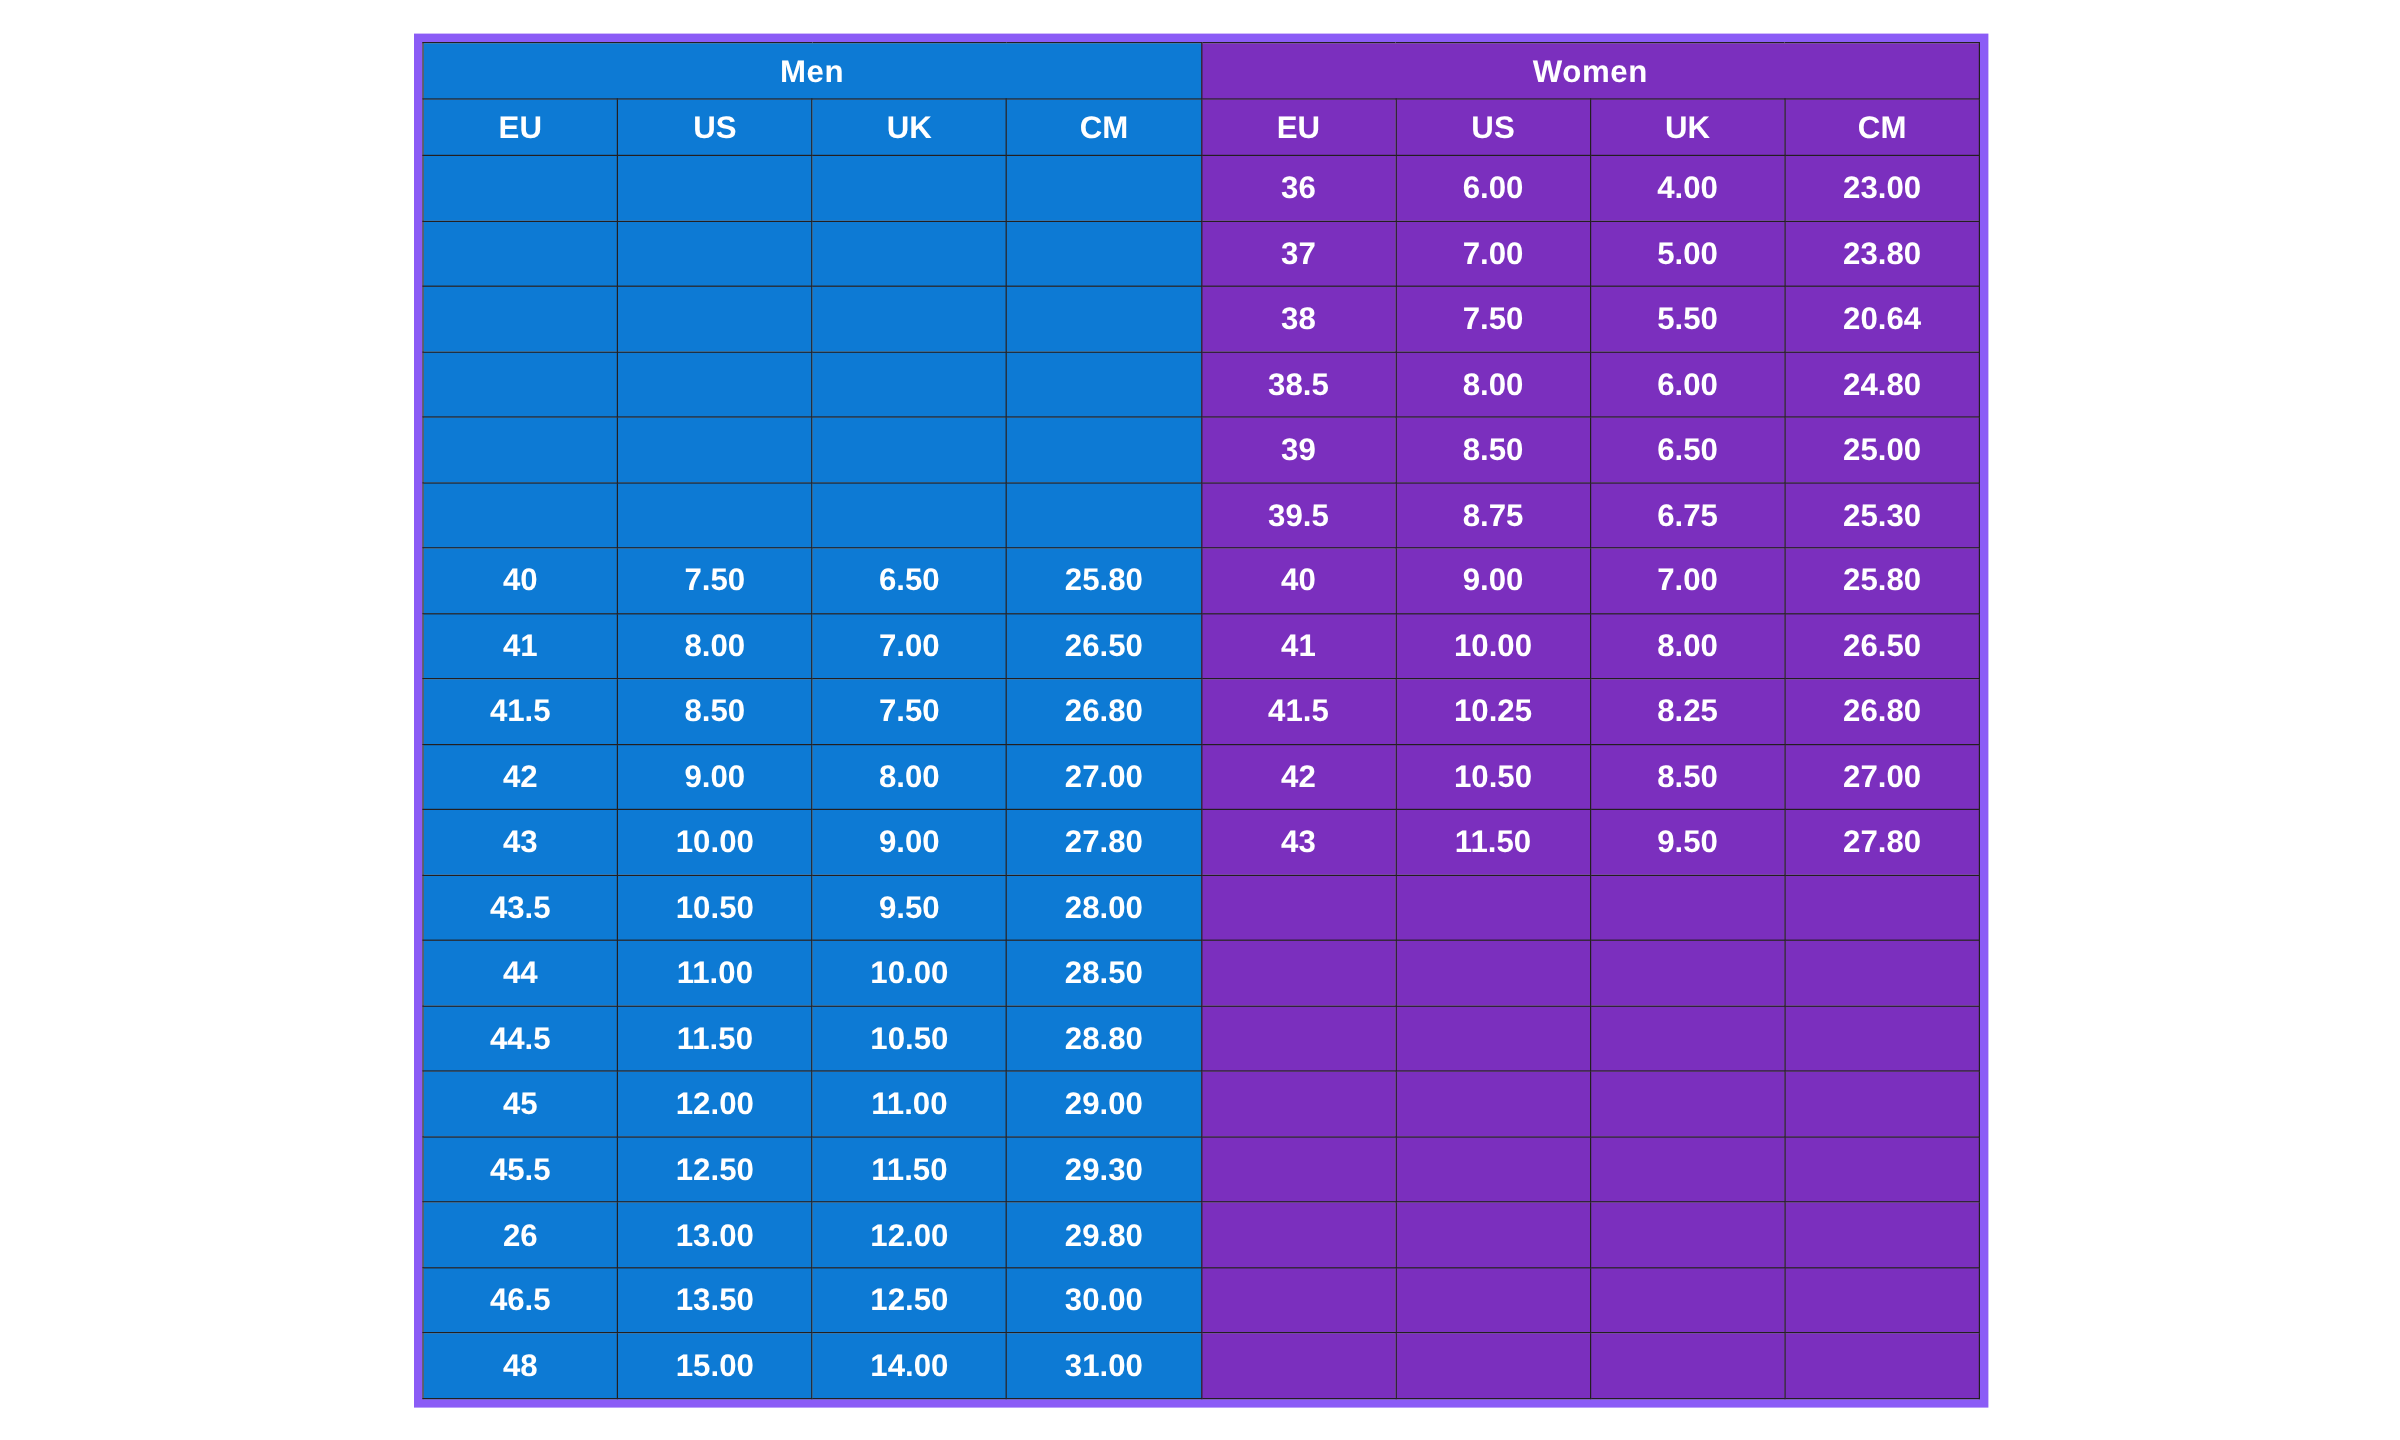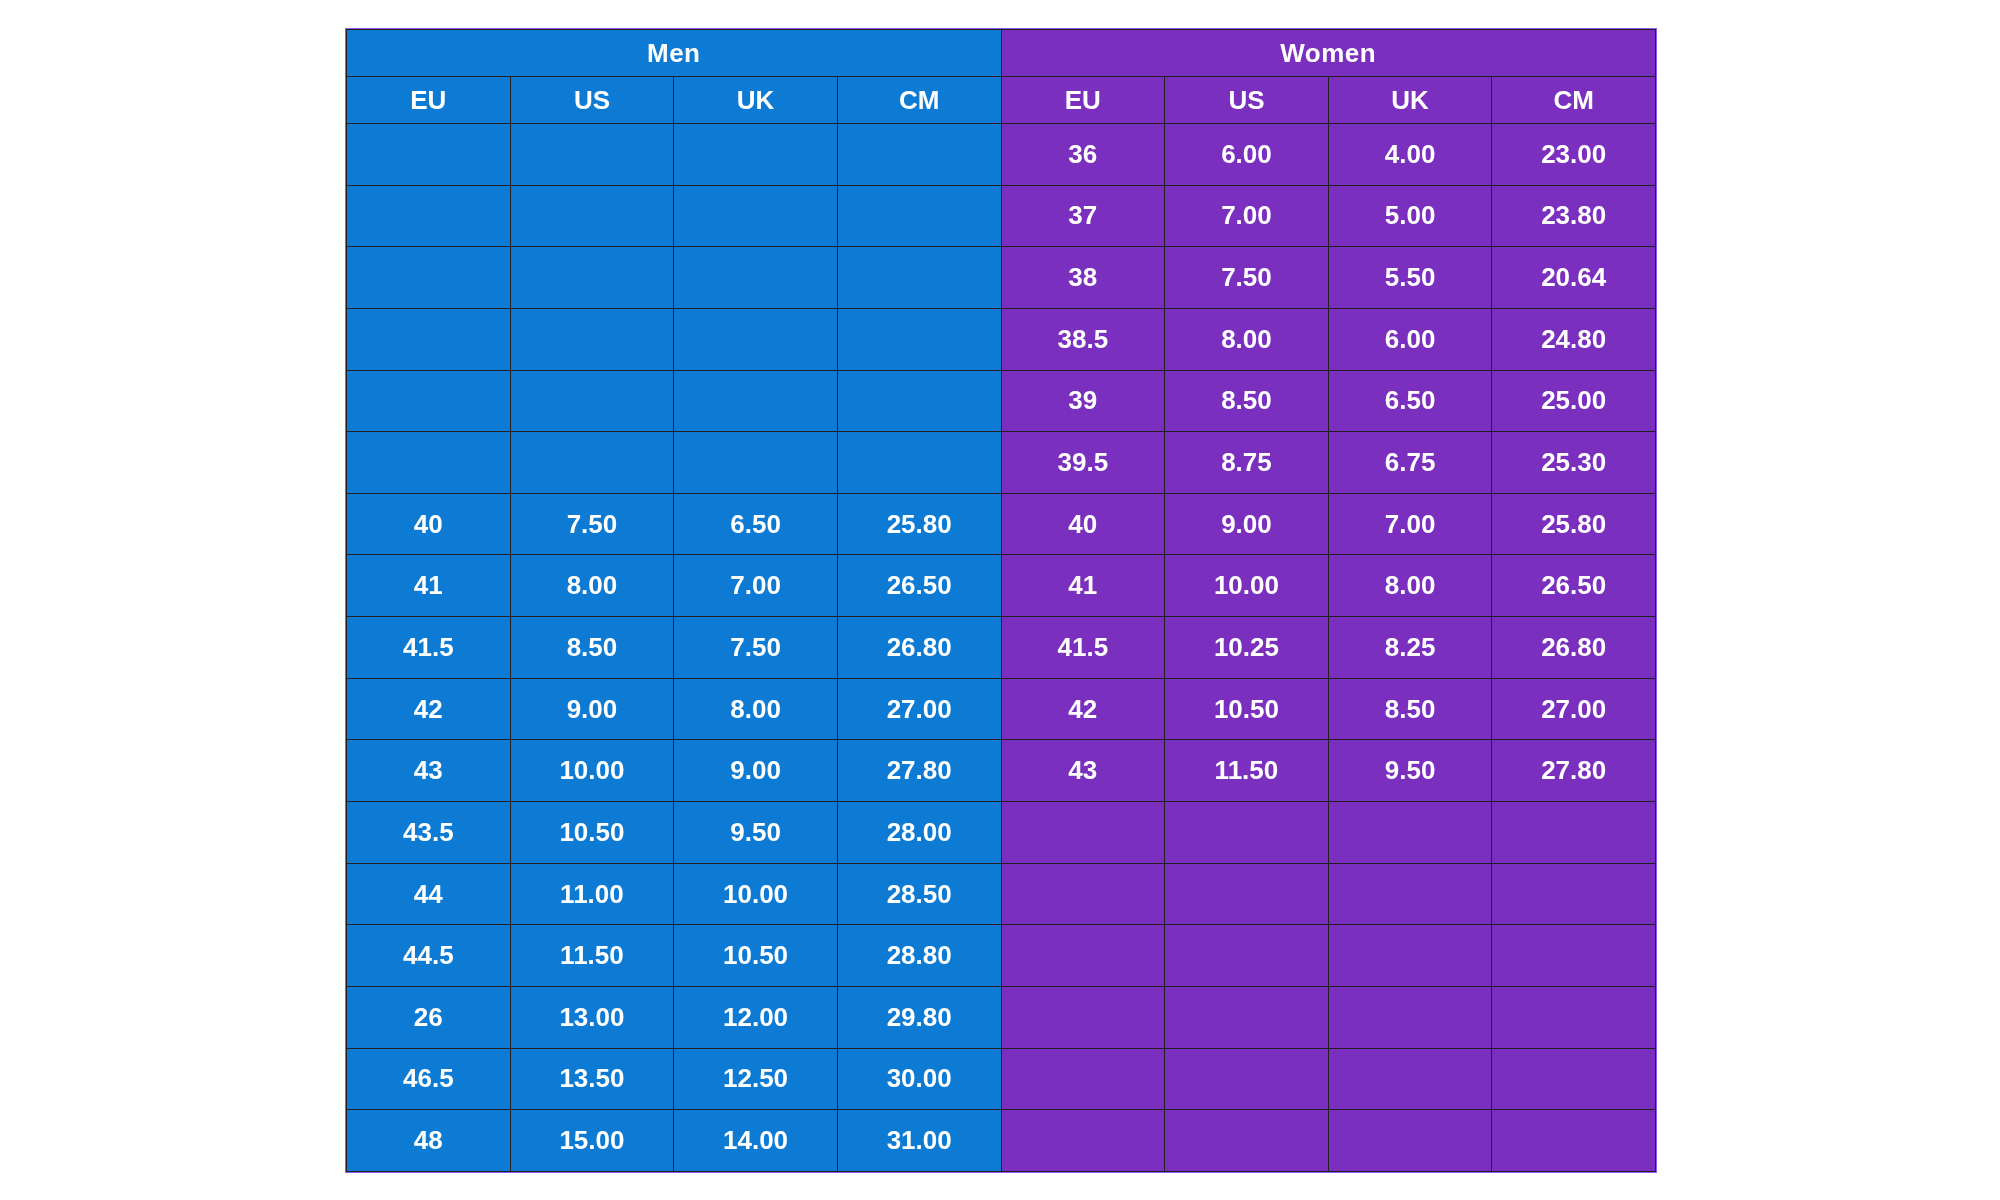--- a/index.html
+++ b/index.html
@@ -16,21 +16,21 @@
     height: 1200px;
     background: #ffffff;
     overflow: hidden;
   }
   .table-wrap {
     position: absolute;
     left: 345px;
     top: 28px;
     width: 1312px;
     height: 1145px;
-    border: 1px solid #8b5cf6;
+    border: 7px solid #8b5cf6;
     box-sizing: border-box;
     background: #ffffff;
   }
   table.size-table {
     border-collapse: collapse;
     width: 100%;
     height: 100%;
     table-layout: fixed;
   }
   table.size-table td,
@@ -219,20 +219,40 @@
             <td class="men-cell">44.5</td>
             <td class="men-cell">11.50</td>
             <td class="men-cell">10.50</td>
             <td class="men-cell">28.80</td>
             <td class="women-cell empty-cell"></td>
             <td class="women-cell empty-cell"></td>
             <td class="women-cell empty-cell"></td>
             <td class="women-cell empty-cell"></td>
           </tr>
           <tr>
+            <td class="men-cell">45</td>
+            <td class="men-cell">12.00</td>
+            <td class="men-cell">11.00</td>
+            <td class="men-cell">29.00</td>
+            <td class="women-cell empty-cell"></td>
+            <td class="women-cell empty-cell"></td>
+            <td class="women-cell empty-cell"></td>
+            <td class="women-cell empty-cell"></td>
+          </tr>
+          <tr>
+            <td class="men-cell">45.5</td>
+            <td class="men-cell">12.50</td>
+            <td class="men-cell">11.50</td>
+            <td class="men-cell">29.30</td>
+            <td class="women-cell empty-cell"></td>
+            <td class="women-cell empty-cell"></td>
+            <td class="women-cell empty-cell"></td>
+            <td class="women-cell empty-cell"></td>
+          </tr>
+          <tr>
             <td class="men-cell">26</td>
             <td class="men-cell">13.00</td>
             <td class="men-cell">12.00</td>
             <td class="men-cell">29.80</td>
             <td class="women-cell empty-cell"></td>
             <td class="women-cell empty-cell"></td>
             <td class="women-cell empty-cell"></td>
             <td class="women-cell empty-cell"></td>
           </tr>
           <tr>

